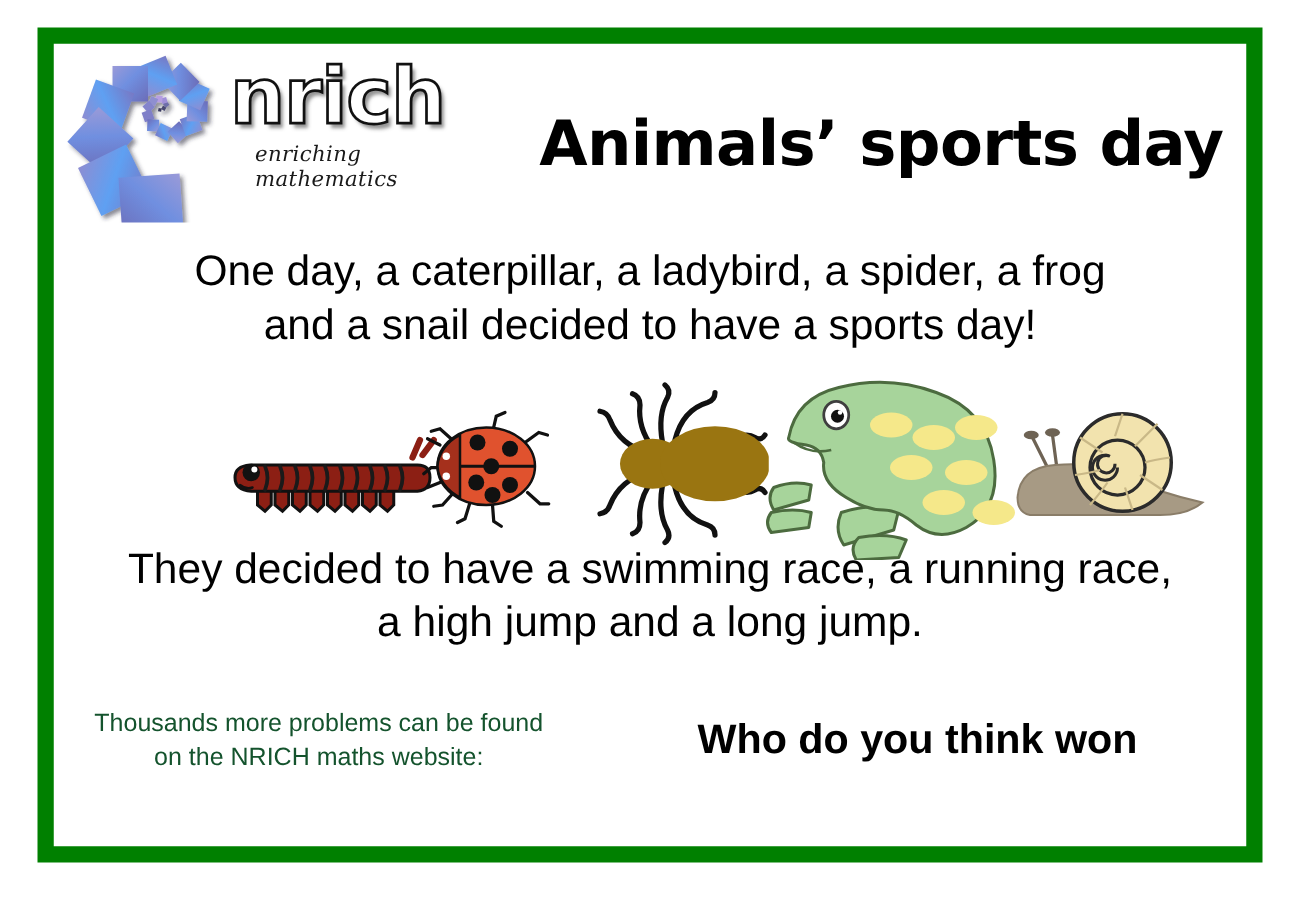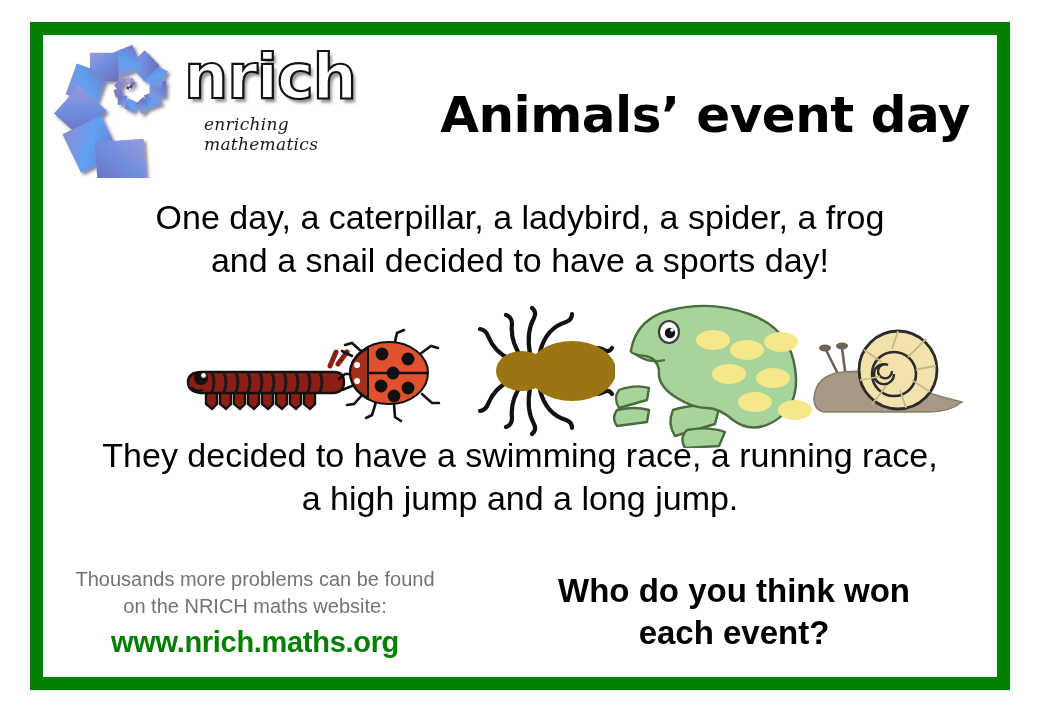--- a/index.html
+++ b/index.html
@@ -126,21 +126,21 @@
   #footer-left {
     position: absolute;
     left: 60px;
     top: 566px;
     width: 390px;
     text-align: center;
   }
   .footer-line {
     font-size: 20px;
     line-height: 1.35;
-    color: #737373;
+    color: #14532d;
   }
   #footer-url {
     margin-top: 6px;
     font-size: 29px;
     font-weight: bold;
     color: #008000;
     letter-spacing: -0.3px;
   }
 
   #question {
@@ -205,21 +205,21 @@
         <rect x="9.6" y="65.4" width="37.4" height="37.4" fill="url(#sqgrad)" transform="rotate(42 28.3 84.1)"></rect>
         <rect x="17.6" y="94.8" width="42.8" height="42.8" fill="url(#sqgrad2)" transform="rotate(64 39 116.2)"></rect>
         <rect x="44.4" y="112.4" width="49.0" height="49.0" fill="url(#sqgrad)" transform="rotate(86 68.9 136.9)"></rect>
       </g>
     </svg>
 
     <div id="logo-tagline">enriching mathematics</div>
     <div id="logo-word">nrich</div>
   </div>
 
-  <div id="title">Animals’ event day</div>
+  <div id="title">Animals’ sports day</div>
 
   <div id="intro">
     <div>One day, a caterpillar, a ladybird, a spider, a frog</div>
     <div>and a snail decided to have a sports day!</div>
   </div>
 
   <div id="animals">
 
     <svg style="left:110px; top:28px;" width="190" height="100" viewBox="0 0 190 100">
       <g stroke="#111111" stroke-width="2.4" stroke-linecap="round">
@@ -387,21 +387,19 @@
   </div>
 
   <div id="events">
     <div>They decided to have a swimming race, a running race,</div>
     <div>a high jump and a long jump.</div>
   </div>
 
   <div id="footer-left">
     <div class="footer-line">Thousands more problems can be found</div>
     <div class="footer-line">on the NRICH maths website:</div>
-    <div id="footer-url">www.nrich.maths.org</div>
   </div>
 
   <div id="question">
     <div>Who do you think won</div>
-    <div>each event?</div>
   </div>
 
 </div>
 
 </body></html>

